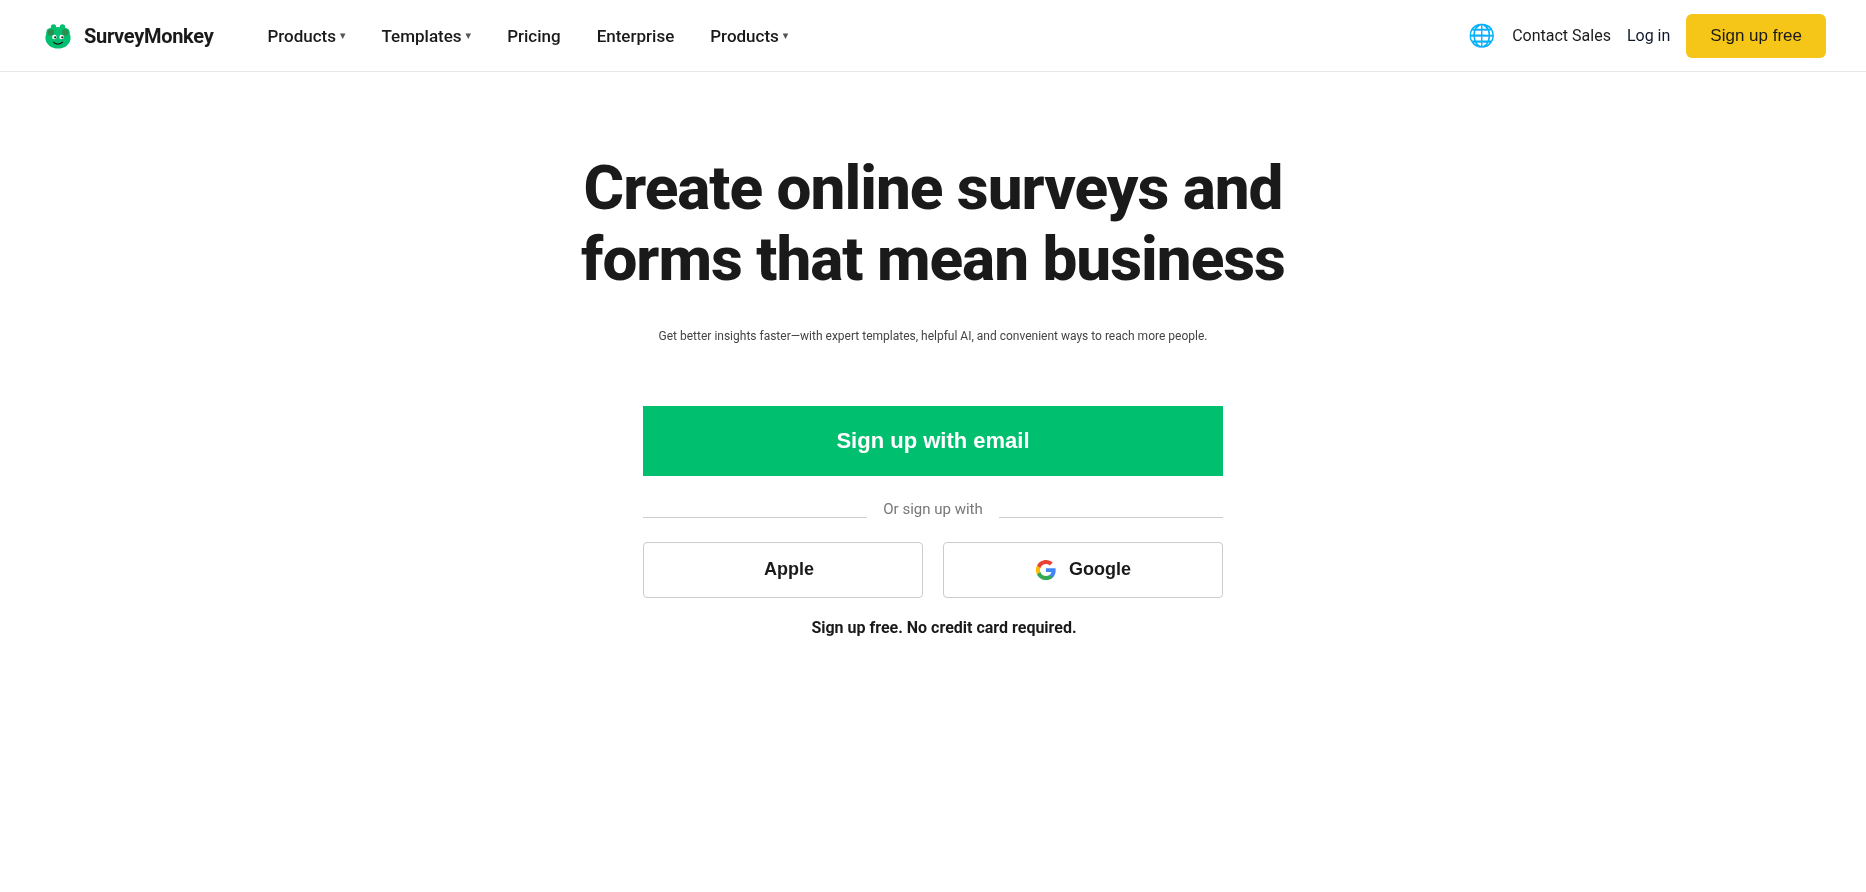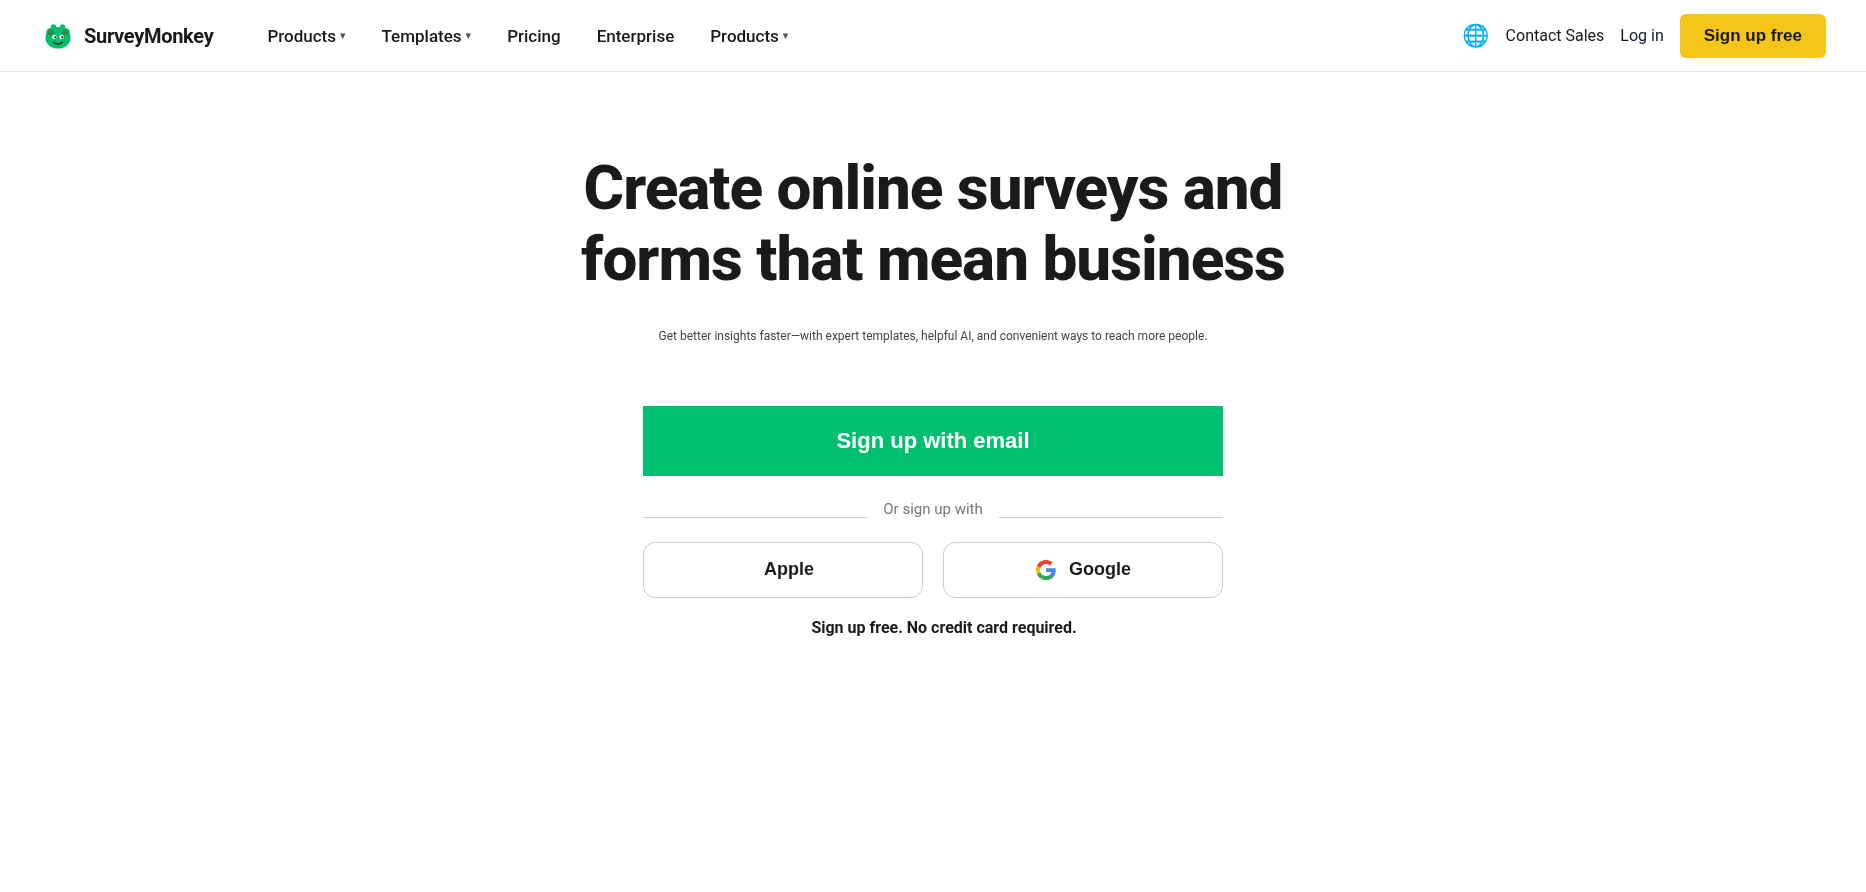--- a/index.html
+++ b/index.html
@@ -93,21 +93,21 @@
       font-weight: 400;
     }
 
     .signup-free-btn {
       background: #f5c518;
       color: #1a1a1a;
       border: none;
       border-radius: 6px;
       padding: 12px 24px;
       font-size: 17px;
-      font-weight: 700;
+      font-weight: 400;
       cursor: pointer;
       white-space: nowrap;
     }
 
     
     main {
       display: flex;
       flex-direction: column;
       align-items: center;
       padding: 80px 8px 60px;
@@ -183,21 +183,21 @@
     }
 
     .social-btn {
       flex: 1;
       display: flex;
       align-items: center;
       justify-content: center;
       gap: 12px;
       padding: 16px 20px;
       border: 1.5px solid #ccc;
-      border-radius: 12px;
+      border-radius: 4px;
       background: #fff;
       font-size: 18px;
       font-weight: 600;
       color: #1a1a1a;
       cursor: pointer;
     }
 
     .apple-icon {
       font-size: 22px;
       color: #1a1a1a;

